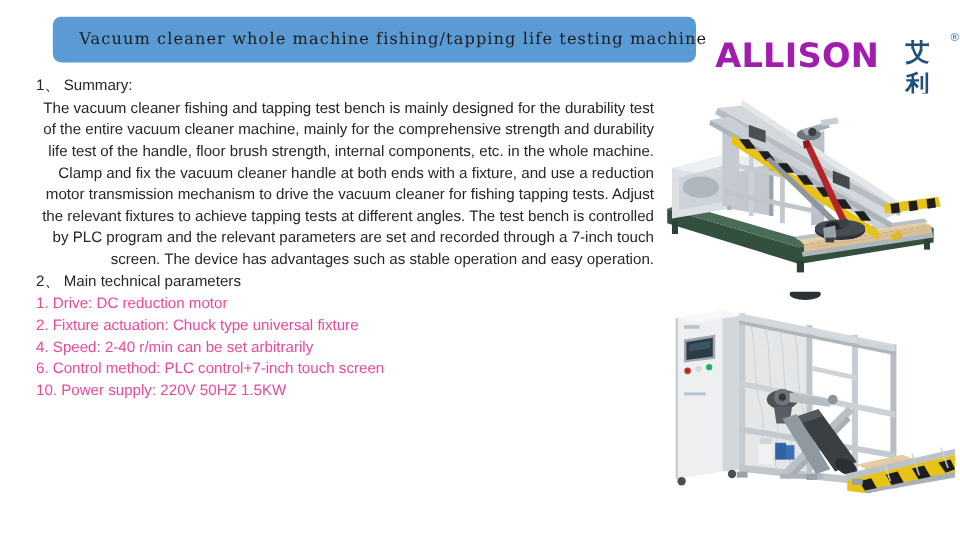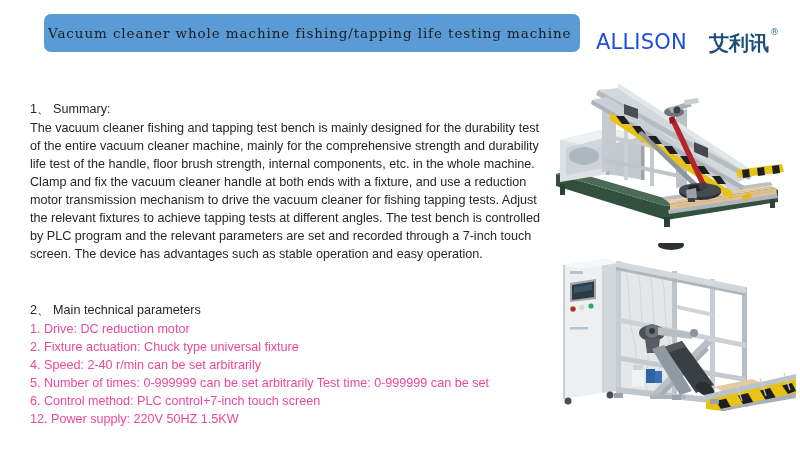--- a/index.html
+++ b/index.html
@@ -17,35 +17,35 @@
 
   .title-banner {
     position:absolute;
     left:44px; top:14px;
     width:536px; height:38px;
     background:#5B9BD5;
     border-radius:7px;
     display:flex; align-items:center;
   }
   .title-text {
-    padding-left:4px;
+    padding-left:22px;
     font-family:"DejaVu Serif", serif;
     font-size:13.5px;
     letter-spacing:0.9px;
     color:#1c1c1c;
     white-space:nowrap;
   }
 
   .logo { position:absolute; left:596px; top:30px; display:flex; align-items:flex-start; }
   .logo-latin {
     font-family:"DejaVu Sans", sans-serif;
-    font-weight:normal;
-    font-size:21px;
+    font-weight:bold;
+    font-size:28px;
     letter-spacing:0.2px;
-    color:#1d4ed8;
+    color:#a21caf;
   }
   .logo-cjk {
     font-family:"DejaVu Sans", sans-serif;
     font-weight:bold;
     font-size:20px;
     color:#1F4E79;
     margin-left:22px;
   }
   .logo-tm {
     font-family:"DejaVu Sans", sans-serif;
@@ -56,22 +56,22 @@
   }
 
   
   .content { position:absolute; left:30px; top:62px; width:515px; }
   .line {
     font-size:12.6px;
     line-height:18px;
     color:#ec4899;
     white-space:normal;
   }
-  .heading { font-size:12.6px; line-height:19px;margin-top:38px; }
-  .para { font-size:12.6px; line-height:18px; text-align:left; }
+  .heading { font-size:12.6px; line-height:19px; }
+  .para { font-size:12.6px; line-height:18px; text-align:right; }
 
   
   .photo { position:absolute; overflow:hidden; background:#ffffff; }
   #photo-top    { left:546px; top:78px;  width:250px; height:152px; }
   #photo-bottom { left:546px; top:243px; width:250px; height:168px; }
   .photo svg { display:block; width:100%; height:100%; }
 </style>
 </head>
 <body>
 
@@ -93,23 +93,22 @@
 
   <div class="heading">1、 Summary:</div>
 
   <div class="para">The vacuum cleaner fishing and tapping test bench is mainly designed for the durability test of the entire vacuum cleaner machine, mainly for the comprehensive strength and durability life test of the handle, floor brush strength, internal components, etc. in the whole machine. Clamp and fix the vacuum cleaner handle at both ends with a fixture, and use a reduction motor transmission mechanism to drive the vacuum cleaner for fishing tapping tests. Adjust the relevant fixtures to achieve tapping tests at different angles. The test bench is controlled by PLC program and the relevant parameters are set and recorded through a 7-inch touch screen. The device has advantages such as stable operation and easy operation.</div>
 
   <div class="heading">2、 Main technical parameters</div>
 
   <div class="line">1. Drive: DC reduction motor</div>
   <div class="line">2. Fixture actuation: Chuck type universal fixture</div>
   <div class="line">4. Speed: 2-40 r/min can be set arbitrarily</div>
-  <div class="line">5. Number of times: 0-999999 can be set arbitrarily Test time: 0-999999 can be set</div>
   <div class="line">6. Control method: PLC control+7-inch touch screen</div>
-  <div class="line">12. Power supply: 220V 50HZ 1.5KW</div>
+  <div class="line">10. Power supply: 220V 50HZ 1.5KW</div>
 
 </div>
 
 <div class="photo" id="photo-top">
 <svg viewBox="0 0 250 152" xmlns="http://www.w3.org/2000/svg">
   <rect x="0" y="0" width="250" height="152" fill="#ffffff"></rect>
 
   <polygon points="10,96 120,128 232,112 232,124 120,142 10,108" fill="#33503F"></polygon>
   <polygon points="10,96 120,128 232,112 222,106 118,120 22,92" fill="#4A6B56"></polygon>
 

